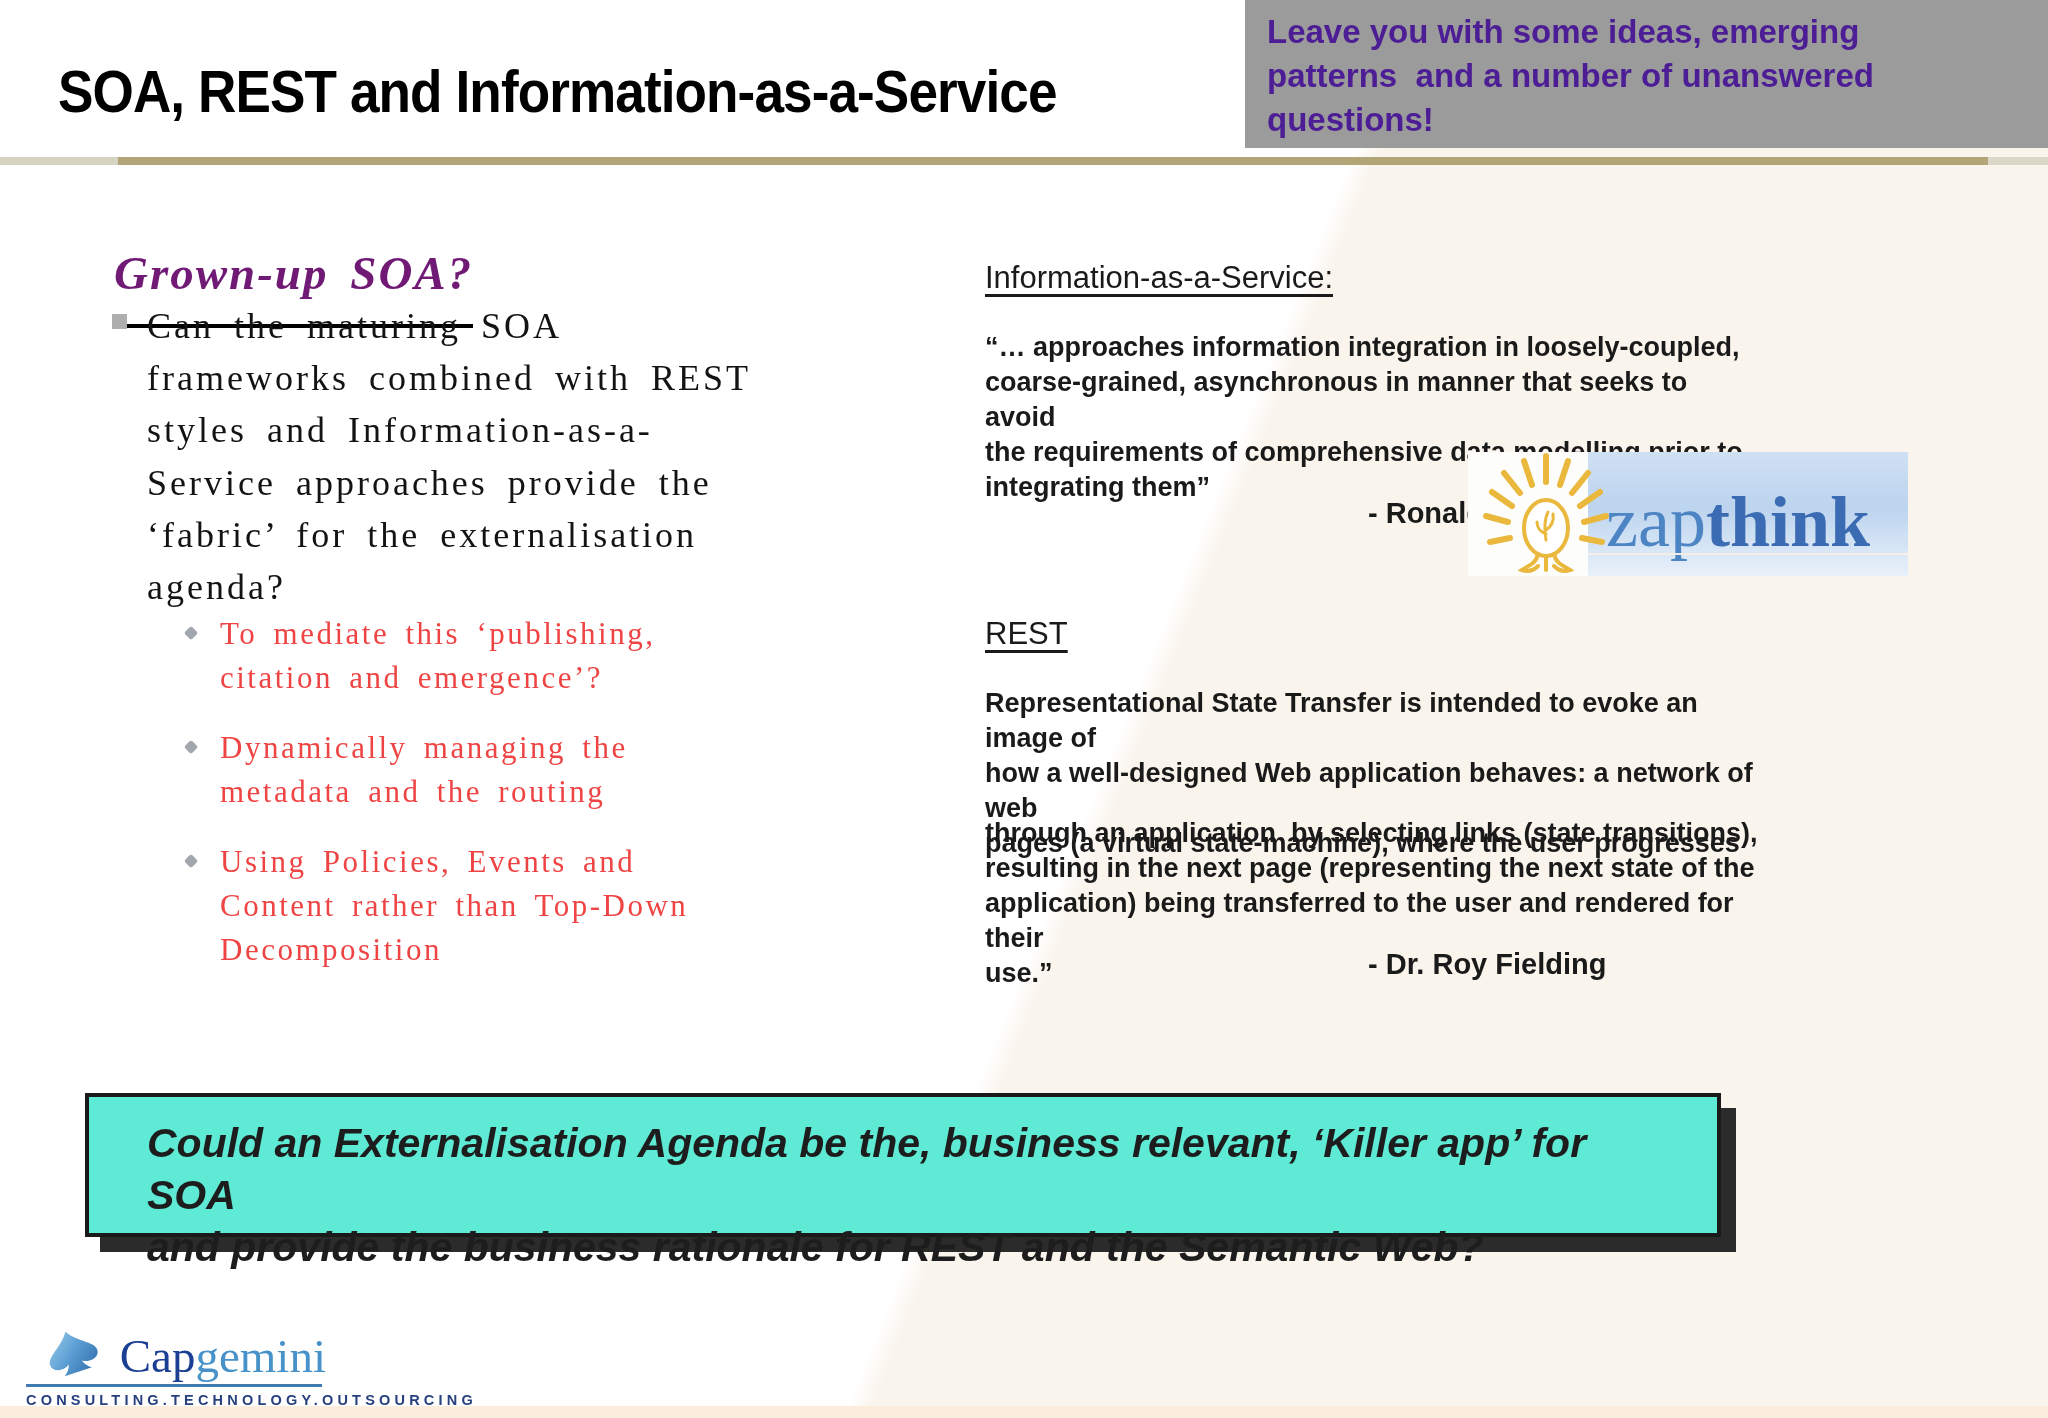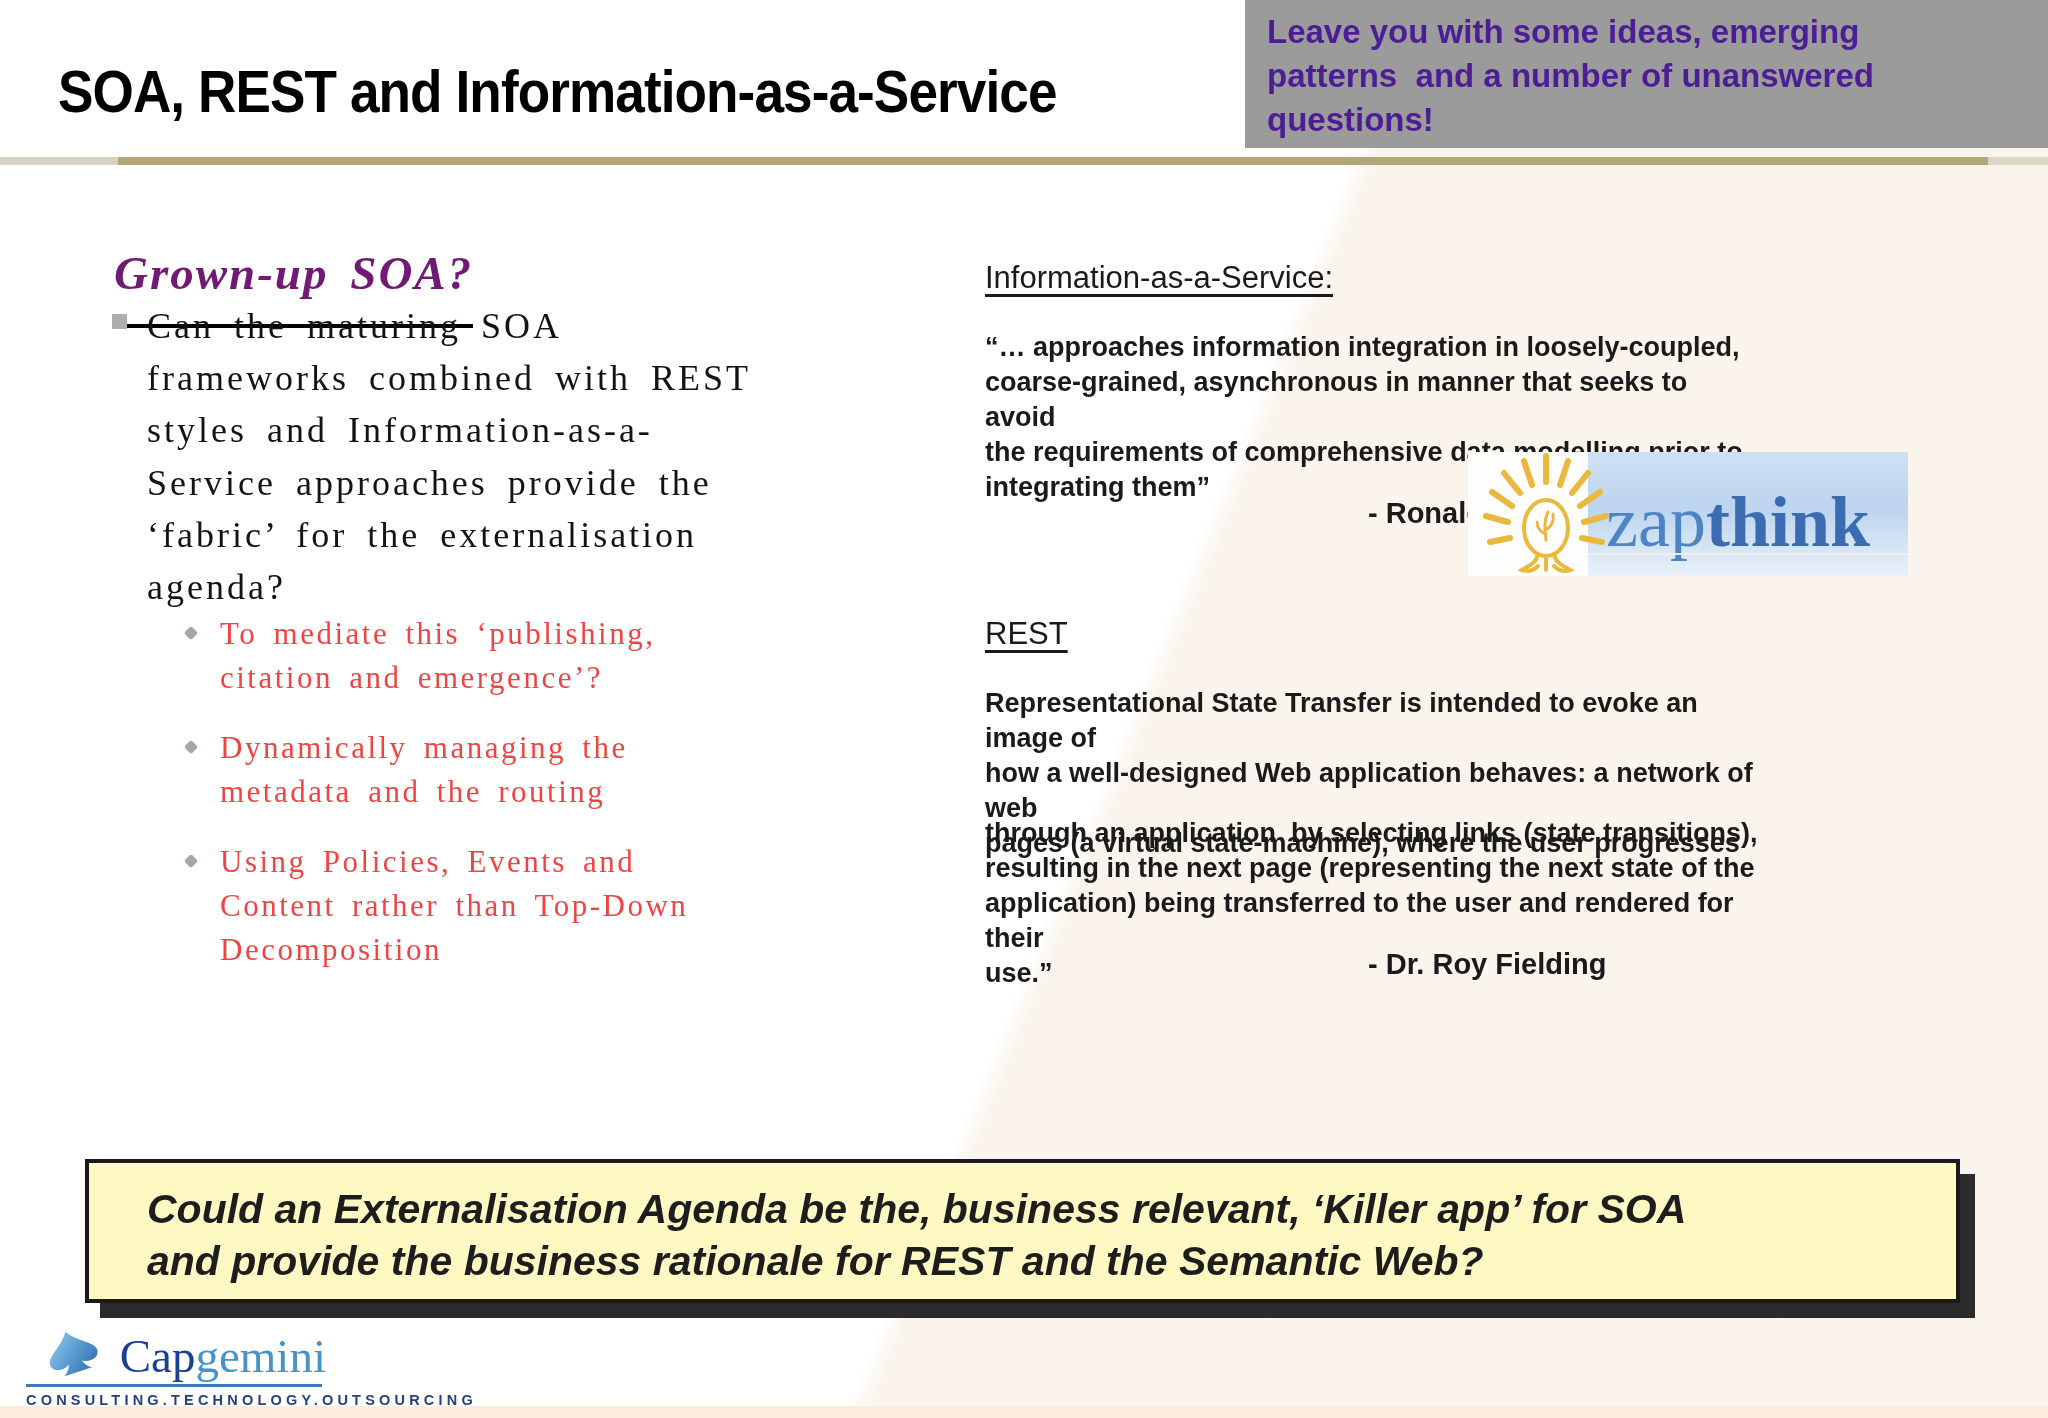--- a/index.html
+++ b/index.html
@@ -80,22 +80,22 @@
   .attribution{
     position:absolute;font-size:29px;font-weight:bold;color:#1a1a1a;white-space:nowrap;
   }
   .iaas-attr{left:1368px;top:497px;}
   .rest-attr{left:1368px;top:948px;}
 
   .zapthink-logo{position:absolute;left:1468px;top:448px;width:440px;height:135px;}
 
   
   .question-box{
-    position:absolute;left:85px;top:1159px;width:1875px;height:144px;
-    box-sizing:border-box;background:#fef9c3;border:4px solid #1a1a1a;
+    position:absolute;left:85px;top:1093px;width:1636px;height:144px;
+    box-sizing:border-box;background:#5eead4;border:4px solid #1a1a1a;
     box-shadow:15px 15px 0 #2b2b2b;
     padding:20px 40px 0 58px;
   }
   .question-text{
     font-size:41px;font-weight:bold;font-style:italic;color:#1d1d1d;
     line-height:1.27;white-space:pre-wrap;
   }
 
   
   .cap-logo{position:absolute;left:26px;top:1322px;width:300px;}

